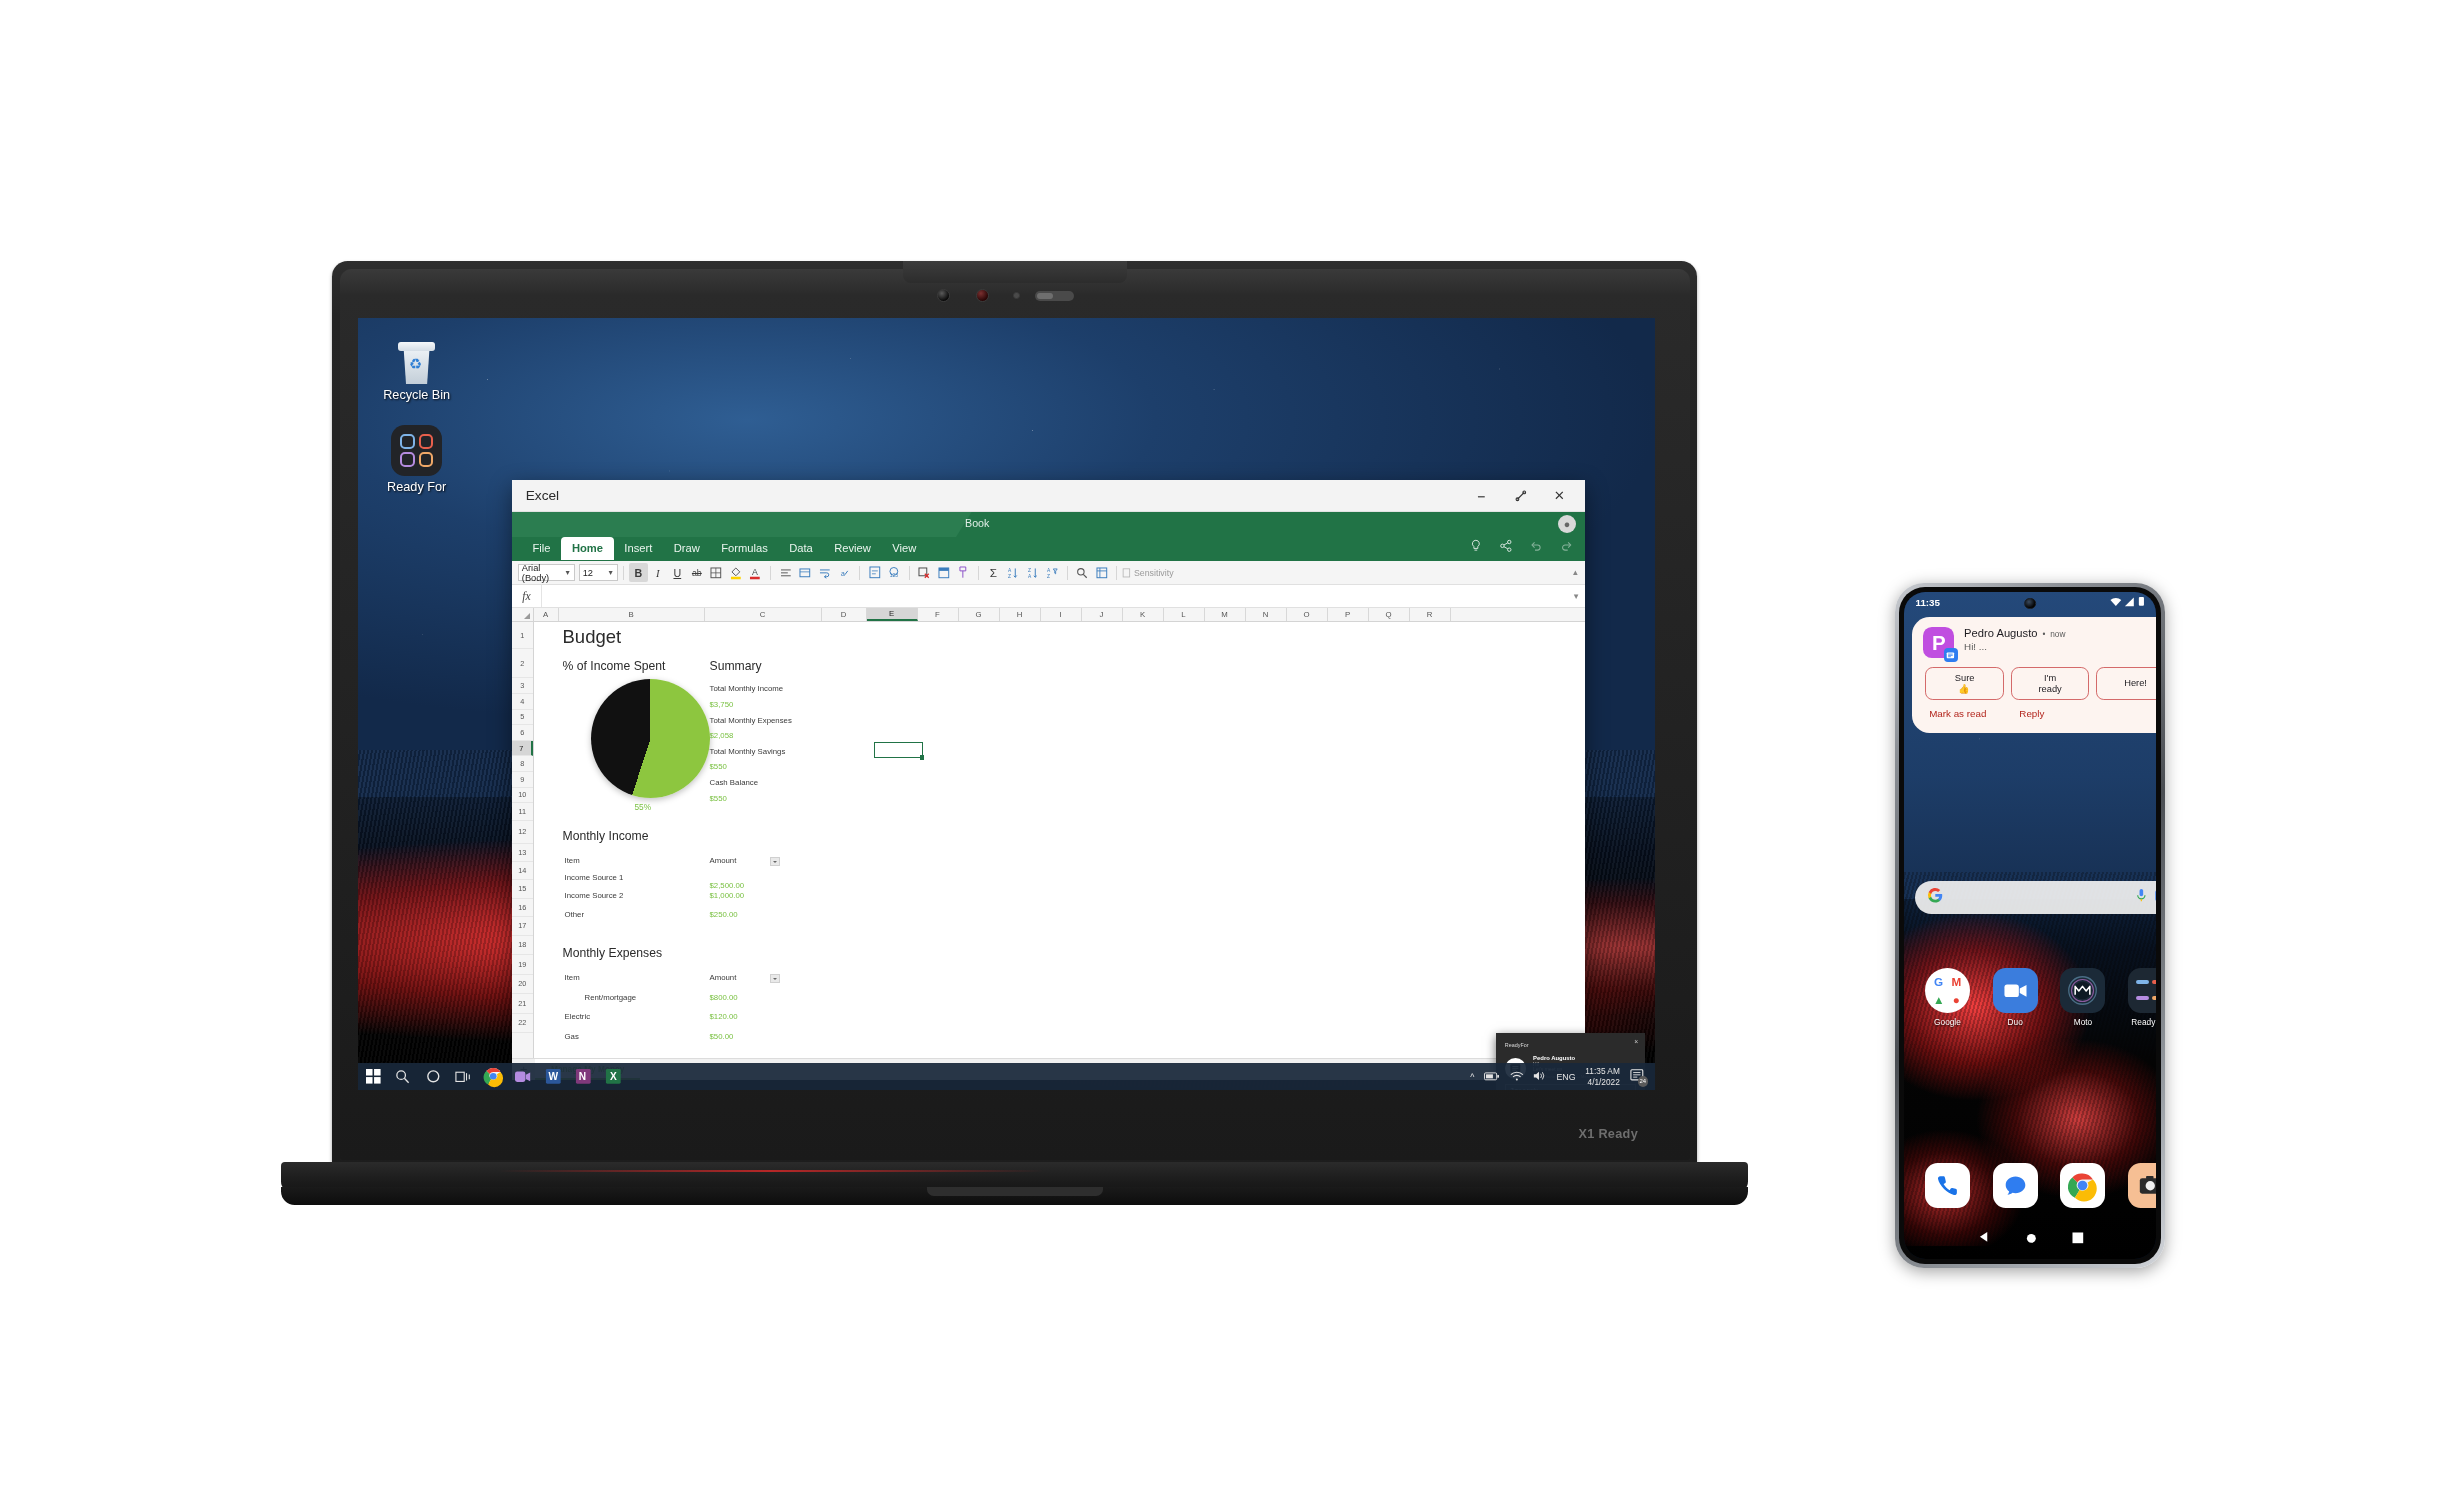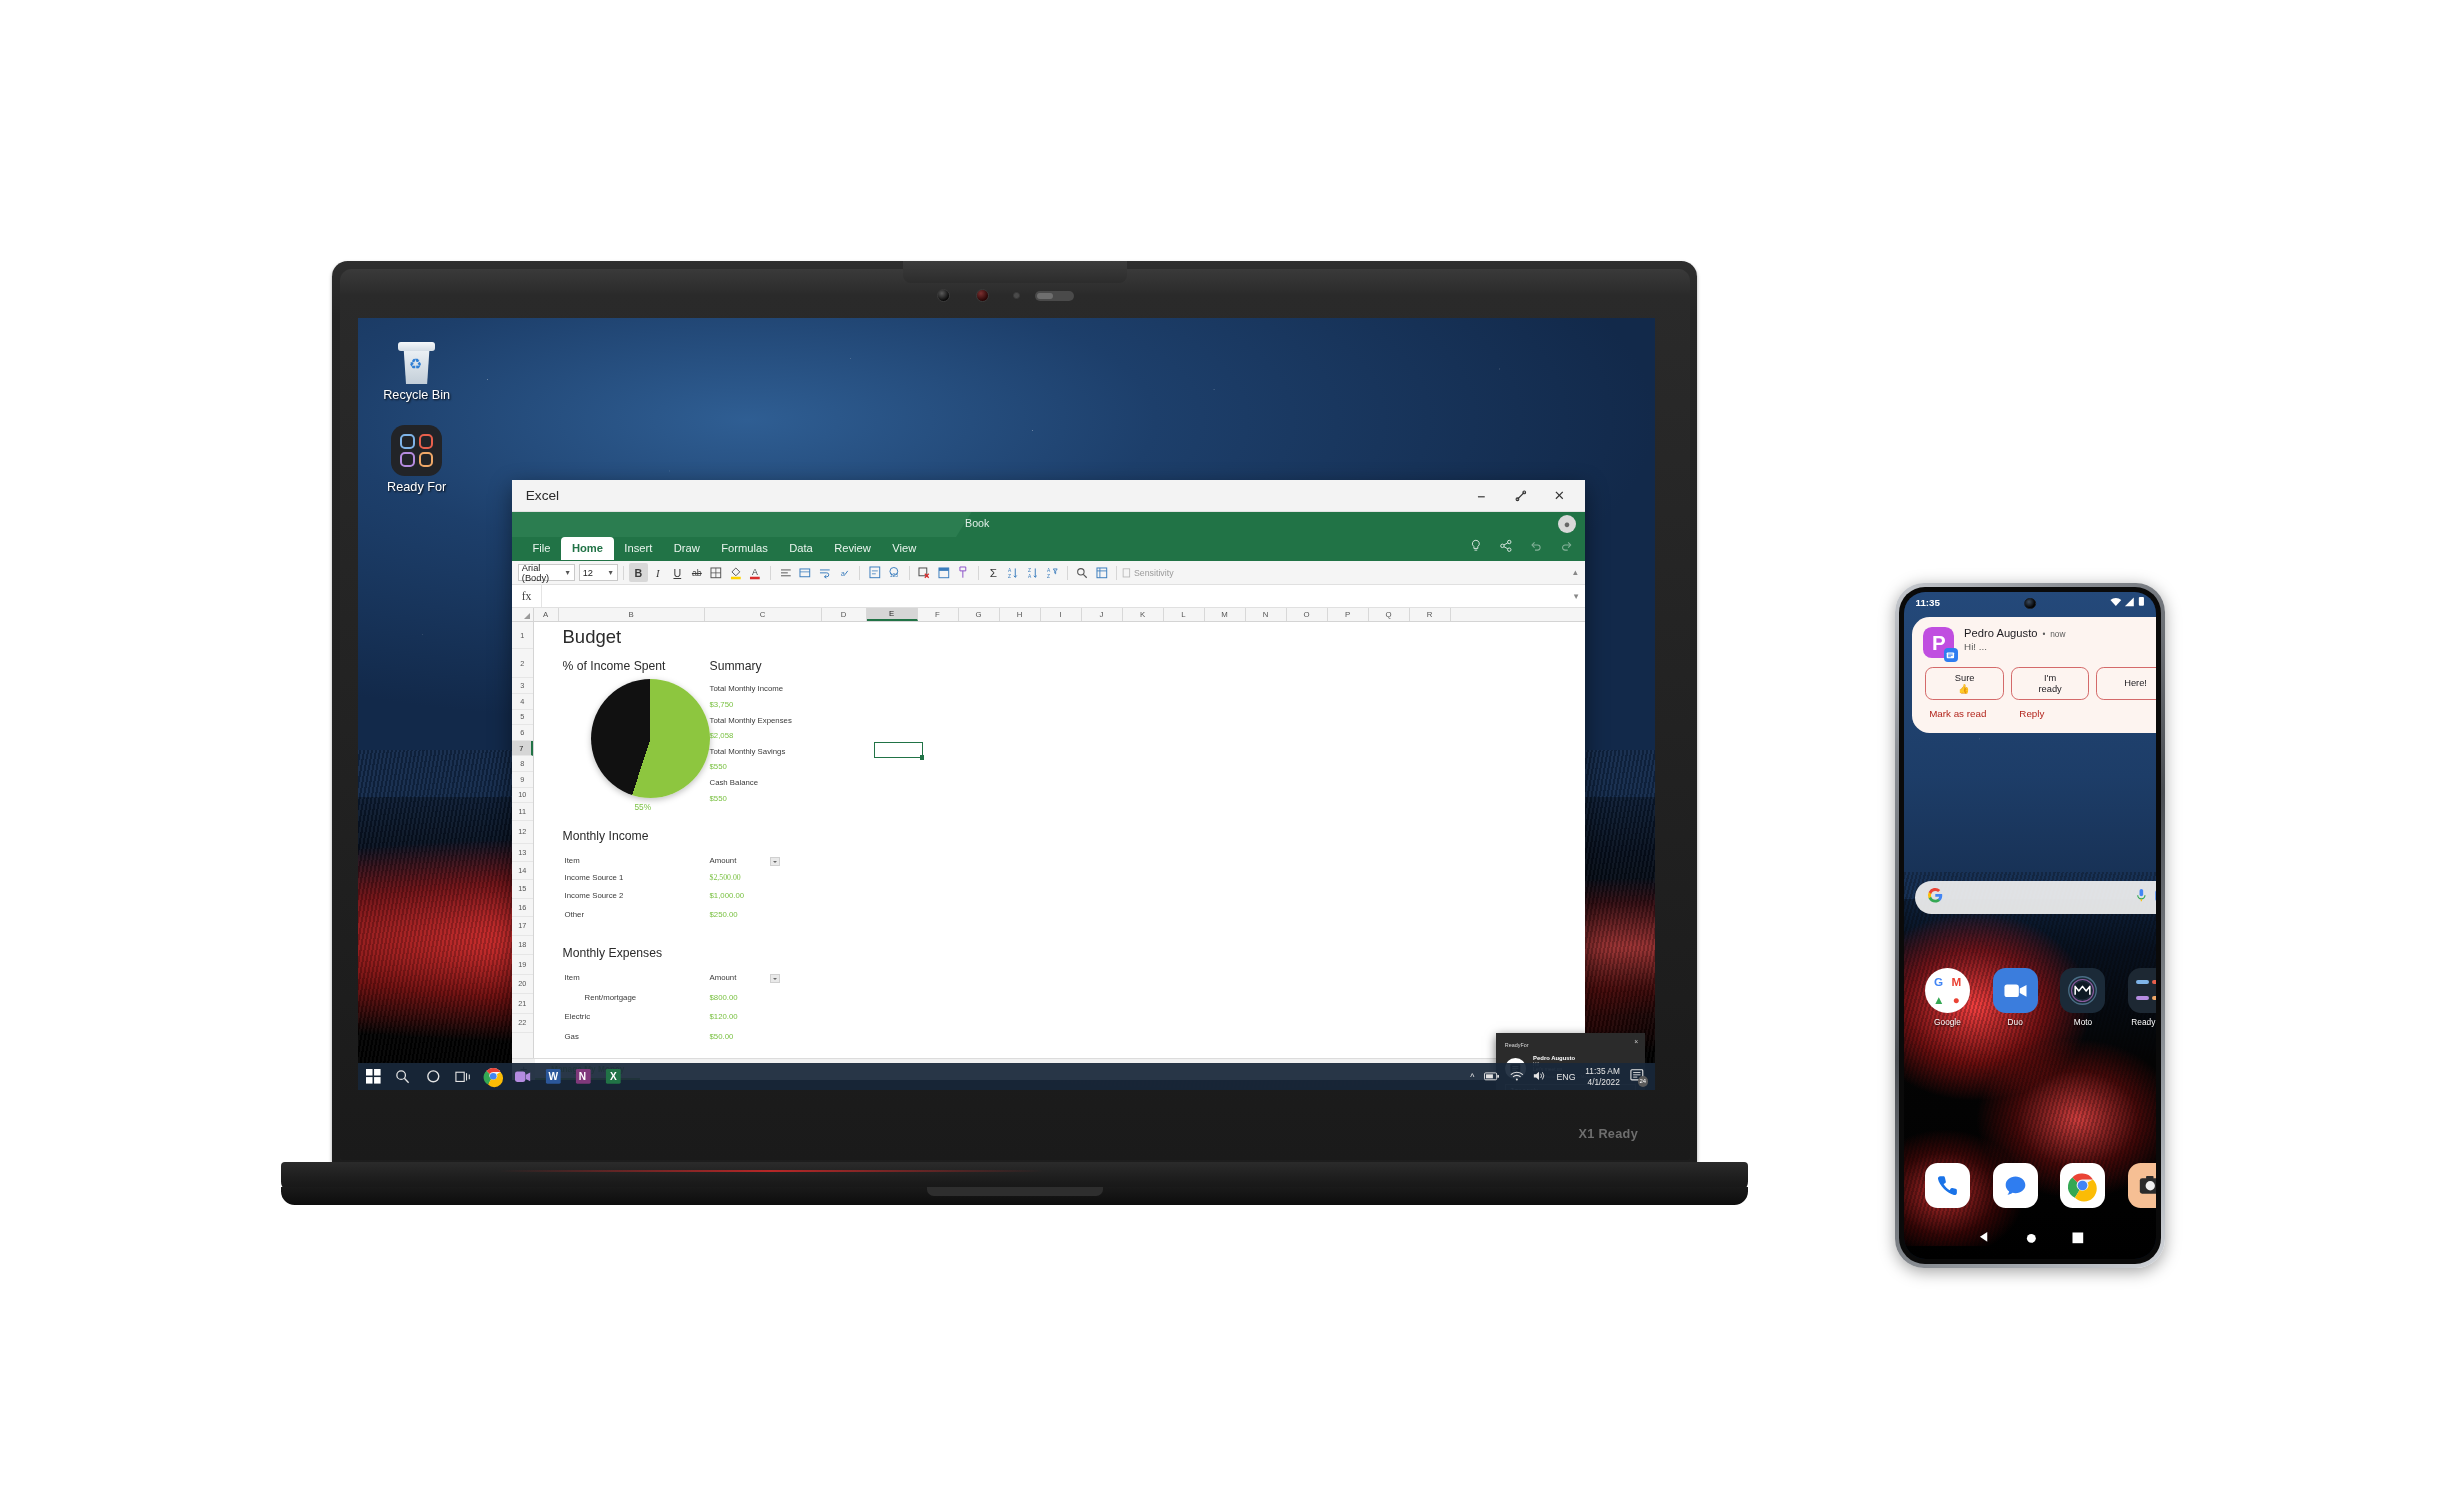--- a/index.html
+++ b/index.html
@@ -138,21 +138,21 @@
   .fontbox.f2 { width:39px; margin-left:3.9px; }
   .fontbox .car { margin-left:auto; font-size:6.8px; color:#555; }
   .tb { width:19.5px; height:18.5px; display:flex; align-items:center; justify-content:center;
       font-size:10.7px; color:#3a3a3a; }
   .tb.on { background:#d8d8d8; border-radius:2px; font-weight:bold; }
   .tb svg { display:block; }
   .sep { width:1px; height:13.7px; background:#d6d6d6; margin:0 4.9px; }
   .sens { font-size:8.8px; color:#9a9a9a; display:flex; align-items:center; gap:2.9px; }
 
   .xl-fx { height:22.4px; background:#fff; border-bottom:1px solid #e0e0e0; display:flex; align-items:center; }
-  .xl-fx .fxlabel { width:29px; text-align:center; font-size:11.7px; color:#444; font-family:"Liberation Serif",serif;}
+  .xl-fx .fxlabel { width:29px; text-align:center; font-style:italic; font-size:11.7px; color:#444; font-family:"Liberation Serif",serif;}
   .xl-fx .fxinput { flex:1; height:100%; border-left:1px solid #e4e4e4; }
   .xl-fx .chev { width:17.6px; text-align:center; color:#888; font-size:7.8px; }
 
   
   .xl-grid { position:relative; height:calc(100% - 32px - 49px - 24.4px - 22.4px - 21.5px); background:#fff; overflow:hidden; }
   .colhead { display:flex; height:14.6px; background:#f5f5f5; border-bottom:1px solid #d4d4d4; }
   .corner { width:21.5px; border-right:1px solid #d4d4d4; position:relative; }
   .corner::after{content:"";position:absolute;right:2.9px;bottom:2px;border:3.9px solid transparent;border-bottom-color:#9a9a9a;border-right-color:#9a9a9a;}
   .ch { border-right:1px solid #d8d8d8; font-size:7.8px; color:#555; display:flex; align-items:center; justify-content:center; }
   .ch.sel { background:#d6d6d6; color:#222; border-bottom:2px solid #217346; }
@@ -644,21 +644,21 @@
                 <span class="cell t-val" style="left:176px; top:172px;">$550</span>
 
                 <div class="selcell" style="left:340px; top:120px; width:49px; height:15.6px;"></div>
 
                 <span class="cell t-h2" style="left:29px; top:207px;">Monthly Income</span>
                 <span class="cell t-hdr" style="left:31px; top:234px;">Item</span>
                 <span class="cell t-hdr" style="left:176px; top:234px;">Amount</span>
                 <span class="filtbtn" style="position:absolute;left:236px; top:235px;"></span>
 
                 <span class="cell t-lbl" style="left:31px; top:251px;">Income Source 1</span>
-                <span class="cell t-val" style="left:176px; top:251px;font-family:Liberation Serif, serif;">$2,500.00</span>
+                <span class="cell t-val" style="left:176px; top:259px;">$2,500.00</span>
                 <span class="cell t-lbl" style="left:31px; top:269px;">Income Source 2</span>
                 <span class="cell t-val" style="left:176px; top:269px;">$1,000.00</span>
                 <span class="cell t-lbl" style="left:31px; top:288px;">Other</span>
                 <span class="cell t-val" style="left:176px; top:288px;">$250.00</span>
 
                 <span class="cell t-h2" style="left:29px; top:324px;">Monthly Expenses</span>
                 <span class="cell t-hdr" style="left:31px; top:351px;">Item</span>
                 <span class="cell t-hdr" style="left:176px; top:351px;">Amount</span>
                 <span class="filtbtn" style="position:absolute;left:236px; top:352px;"></span>
 

